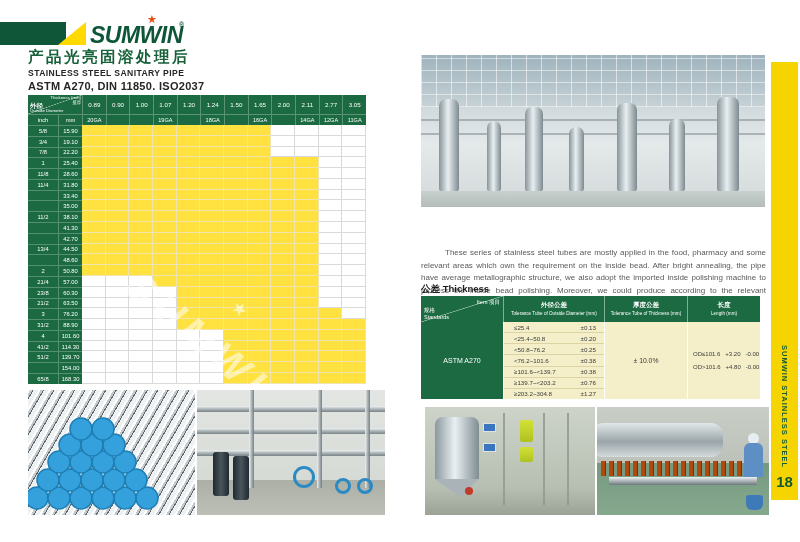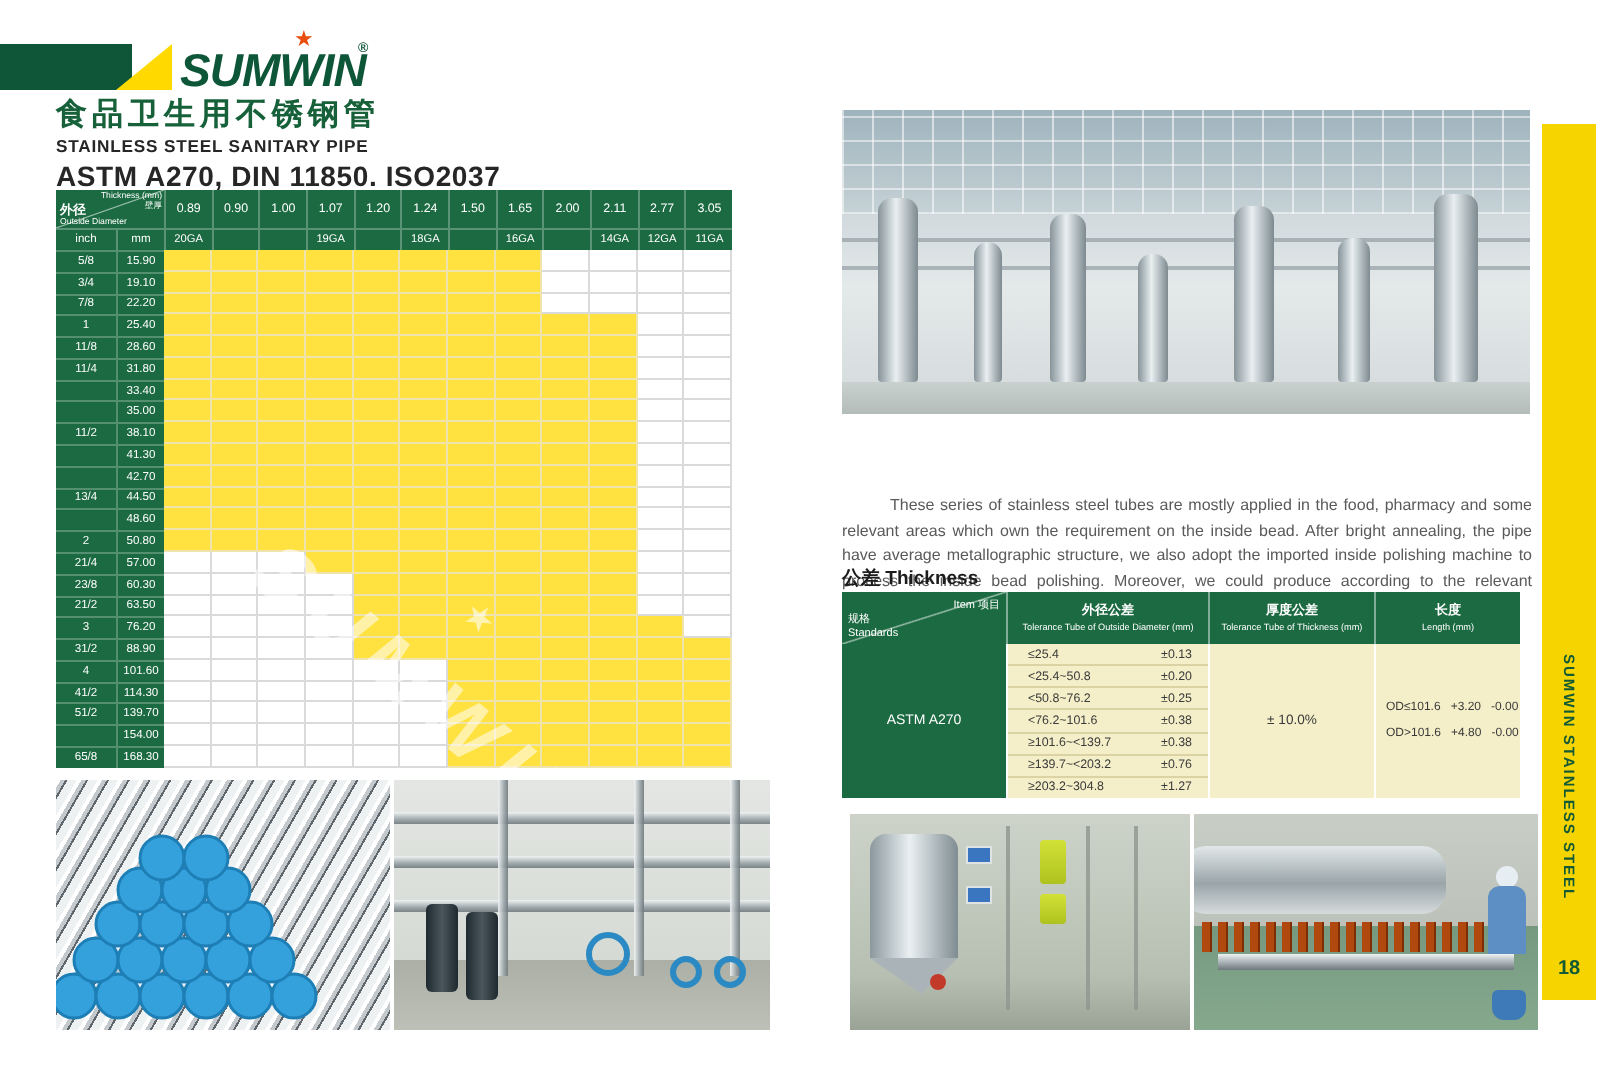--- a/index.html
+++ b/index.html
@@ -9,21 +9,21 @@
   
   .logo-bar{position:absolute;left:0;top:22px;width:66px;height:23px;background:#0F5638;}
   .logo-wedge{position:absolute;left:58px;top:22px;width:28px;height:23px;background:#FFD900;
               clip-path:polygon(0 100%,100% 0,100% 100%);}
   .logo-text{position:absolute;left:90px;top:22px;font-size:23px;font-style:italic;font-weight:900;
              color:#0E5638;letter-spacing:-0.5px;}
   .logo-star{position:absolute;left:147px;top:13px;font-size:11px;color:#E94E0F;font-style:normal;}
   .logo-reg{position:absolute;left:179px;top:21px;font-size:7px;color:#0E5638;font-weight:bold;}
   .title-cn{position:absolute;left:28px;top:47px;font-size:15.5px;font-weight:bold;color:#166139;letter-spacing:2.5px;}
   .title-en{position:absolute;left:28px;top:68px;font-size:8.6px;font-weight:800;color:#262626;letter-spacing:.4px;}
-  .title-std{position:absolute;left:28px;top:80px;font-size:14px;font-weight:800;color:#262626;letter-spacing:.3px;}
+  .title-std{position:absolute;left:28px;top:80px;font-size:11px;font-weight:800;color:#262626;letter-spacing:.3px;}
 
   
   .size-table{position:absolute;left:28px;top:95px;width:338px;height:289px;overflow:hidden;font-weight:bold;}
   .st-header1{display:flex;height:19px;}
   .corner-cell{position:relative;width:54px;background:#1B6A41;flex:none;}
   .corner-diag{position:absolute;inset:0;background:linear-gradient(to bottom right,transparent 48.5%,rgba(255,255,255,.6) 50%,transparent 51.5%);}
   .corner-tr{position:absolute;right:1px;top:1px;width:32px;text-align:right;color:#fff;font-size:4.3px;line-height:4.8px;font-weight:normal;}
   .corner-bl{position:absolute;left:2px;bottom:1px;color:#fff;line-height:5px;}
   .corner-bl .cn{font-size:6.5px;font-weight:bold;display:block;}
   .corner-bl .en{font-size:4.3px;font-weight:normal;display:block;}
@@ -128,33 +128,33 @@
   .thick-cell{width:83px;background:#F4EFC9;border-left:1px solid #fff;box-sizing:border-box;
               display:flex;align-items:center;justify-content:center;font-size:6.8px;color:#3a3a3a;}
   .len-cell{width:73px;background:#F4EFC9;border-left:1px solid #fff;box-sizing:border-box;
             display:flex;flex-direction:column;justify-content:center;gap:7px;padding-left:5px;}
   .len-row{display:flex;gap:5px;font-size:6px;color:#3a3a3a;}
 
   
   .sidebar{position:absolute;left:771px;top:62px;width:27px;height:438px;background:#F6D400;
            display:flex;flex-direction:column;align-items:center;justify-content:flex-end;}
   .v-text{writing-mode:vertical-rl;font-size:7.5px;font-weight:bold;color:#135A35;letter-spacing:1px;margin-bottom:5px;}
-  .page-num{font-size:10px;font-weight:bold;color:#135A35;margin-bottom:10px;margin-top:24px;}
+  .page-num{font-size:15px;font-weight:bold;color:#135A35;margin-bottom:10px;}
 </style>
 </head>
 <body>
 
 <div class="page">
 
   <div class="logo-bar"></div>
   <div class="logo-wedge"></div>
   <div class="logo-text">SUMWIN</div>
   <div class="logo-star">★</div>
   <div class="logo-reg">®</div>
-  <div class="title-cn">食品卫生用不锈钢管</div>
+  <div class="title-cn">产品光亮固溶处理后</div>
   <div class="title-en">STAINLESS STEEL SANITARY PIPE</div>
   <div class="title-std">ASTM A270, DIN 11850.  ISO2037</div>
 
   <div class="size-table">
     <div class="st-header1">
       <div class="corner-cell">
         <div class="corner-diag"></div>
         <div class="corner-tr">Thickness (mm) 壁厚</div>
         <div class="corner-bl">
           <span class="cn">外径</span>

